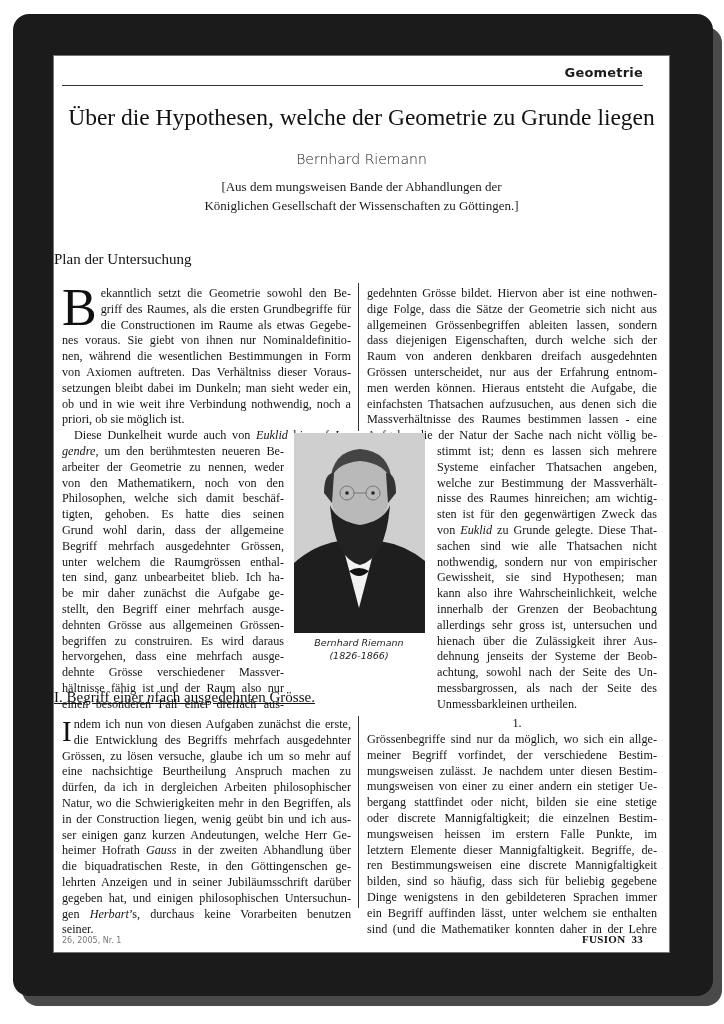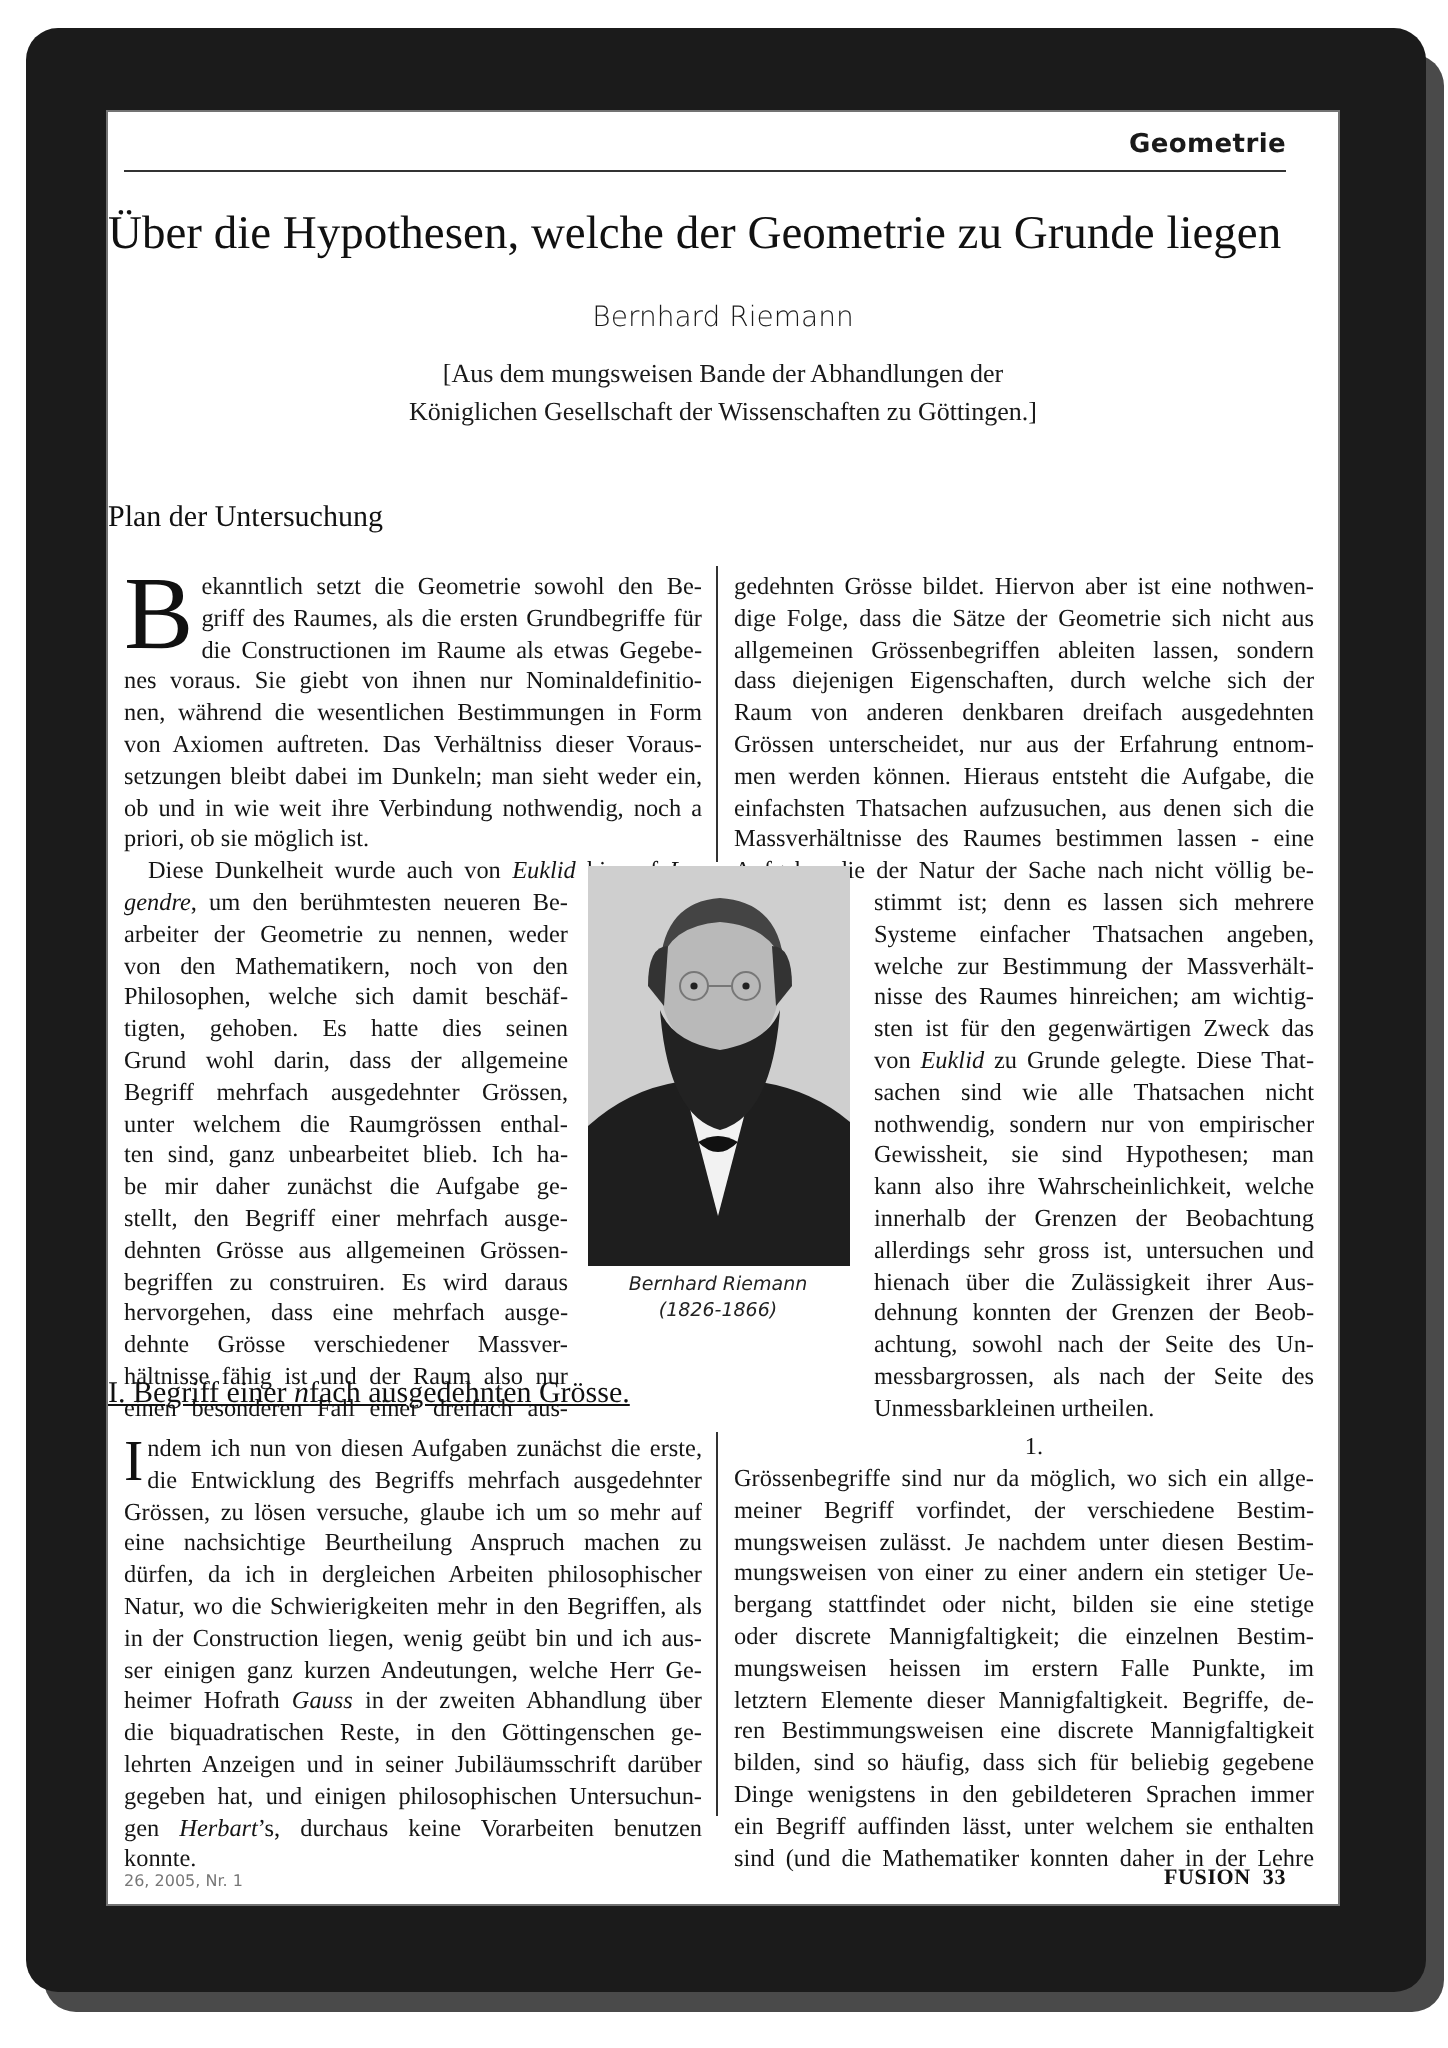--- a/index.html
+++ b/index.html
@@ -2,21 +2,21 @@
 <html><head>
 <meta charset="utf-8">
 <style>
   html, body { margin:0; padding:0; }
   body { width:724px; height:1024px; background:#ffffff; position:relative; overflow:hidden; font-family:"Liberation Serif", serif; }
   .shadow { position:absolute; left:22px; top:27px; width:700px; height:979px; background:#4a4a4a; border-radius:16px; }
   .frame { position:absolute; left:13px; top:14px; width:700px; height:982px; background:#1b1b1b; border-radius:16px; }
   .page { position:absolute; left:53px; top:55px; width:617px; height:898px; background:#ffffff; border:1px solid #737373; box-sizing:border-box; }
   .header-label { position:absolute; right:26px; top:9px; font-family:"DejaVu Sans", sans-serif; font-weight:bold; font-size:13px; color:#1a1a1a; letter-spacing:0.2px; }
   .header-rule { position:absolute; left:8px; right:26px; top:29px; height:1px; background:#333; }
-  .title { position:absolute; left:0; right:0; top:48px; text-align:left; font-size:23.5px; color:#111; }
+  .title { position:absolute; left:0; right:0; top:48px; text-align:center; font-size:23.5px; color:#111; }
   .author { position:absolute; left:0; right:0; top:95px; text-align:center; font-family:"DejaVu Sans", sans-serif; font-size:14px; color:#1a1a1a; font-weight:300; }
   .source { position:absolute; left:0; right:0; top:121px; text-align:center; font-size:13px; line-height:19px; color:#1a1a1a; }
   .section { position:absolute; left:0; right:0; text-align:left; font-size:15px; color:#111; }
   .col { position:absolute; font-size:12.2px; line-height:15.8px; color:#151515; text-align:justify; hyphens:manual; }
   .col .line { display:block; text-align:justify; text-align-last:justify; white-space:nowrap; overflow:hidden; }
   .col .line.last { text-align-last:left; }
   .col .indent { padding-left:12px; }
   .dropcap-B { float:left; font-size:52px; line-height:42px; margin:1px 4px 0 0; color:#111; }
   .dropcap-I { float:left; font-size:29px; line-height:25px; margin:2px 2px 0 0; color:#111; }
   .rule-v { position:absolute; width:1px; background:#333; }
@@ -113,21 +113,21 @@
         <span>von </span><i>Euklid</i><span> zu Grunde gelegte. Diese That-</span>
       </span>
       <div id="plan-right-narrow2">
           <span class="line">sachen sind wie alle Thatsachen nicht</span>
           <span class="line">nothwendig, sondern nur von empirischer</span>
           <span class="line">Gewissheit, sie sind Hypothesen; man</span>
           <span class="line">kann also ihre Wahrscheinlichkeit, welche</span>
           <span class="line">innerhalb der Grenzen der Beobachtung</span>
           <span class="line">allerdings sehr gross ist, untersuchen und</span>
           <span class="line">hienach über die Zulässigkeit ihrer Aus-</span>
-          <span class="line">dehnung konnten der Grenzen der Beob-</span>
+          <span class="line">dehnung jenseits der Systeme der Beob-</span>
           <span class="line">achtung, sowohl nach der Seite des Un-</span>
           <span class="line">messbargrossen, als nach der Seite des</span>
           <span class="line last">Unmessbarkleinen urtheilen.</span>
         </div>
     </div>
   </div>
 
   <div class="portrait">
     <svg width="131" height="200" viewBox="0 0 131 200">
       <rect width="131" height="200" fill="#cfcfcf"></rect>
@@ -171,21 +171,21 @@
       <span>heimer Hofrath </span><i>Gauss</i><span> in der zweiten Abhandlung über</span>
     </span>
     <div id="s1-left-lines2">
         <span class="line">die biquadratischen Reste, in den Göttingenschen ge-</span>
         <span class="line">lehrten Anzeigen und in seiner Jubiläumsschrift darüber</span>
         <span class="line">gegeben hat, und einigen philosophischen Untersuchun-</span>
       </div>
     <span class="line">
       <span>gen </span><i>Herbart</i><span>’s, durchaus keine Vorarbeiten benutzen</span>
     </span>
-    <span class="line last">konnte.</span>
+    <span class="line last">seiner.</span>
   </div>
 
   <div class="rule-v" style="left:304px; top:660px; height:192px;"></div>
 
   <div class="num" style="top:660px;">1.</div>
   <div class="col" style="left:313px; top:676px; width:290px;">
     <div id="s1-right-lines">
         <span class="line">Grössenbegriffe sind nur da möglich, wo sich ein allge-</span>
         <span class="line">meiner Begriff vorfindet, der verschiedene Bestim-</span>
         <span class="line">mungsweisen zulässt. Je nachdem unter diesen Bestim-</span>

